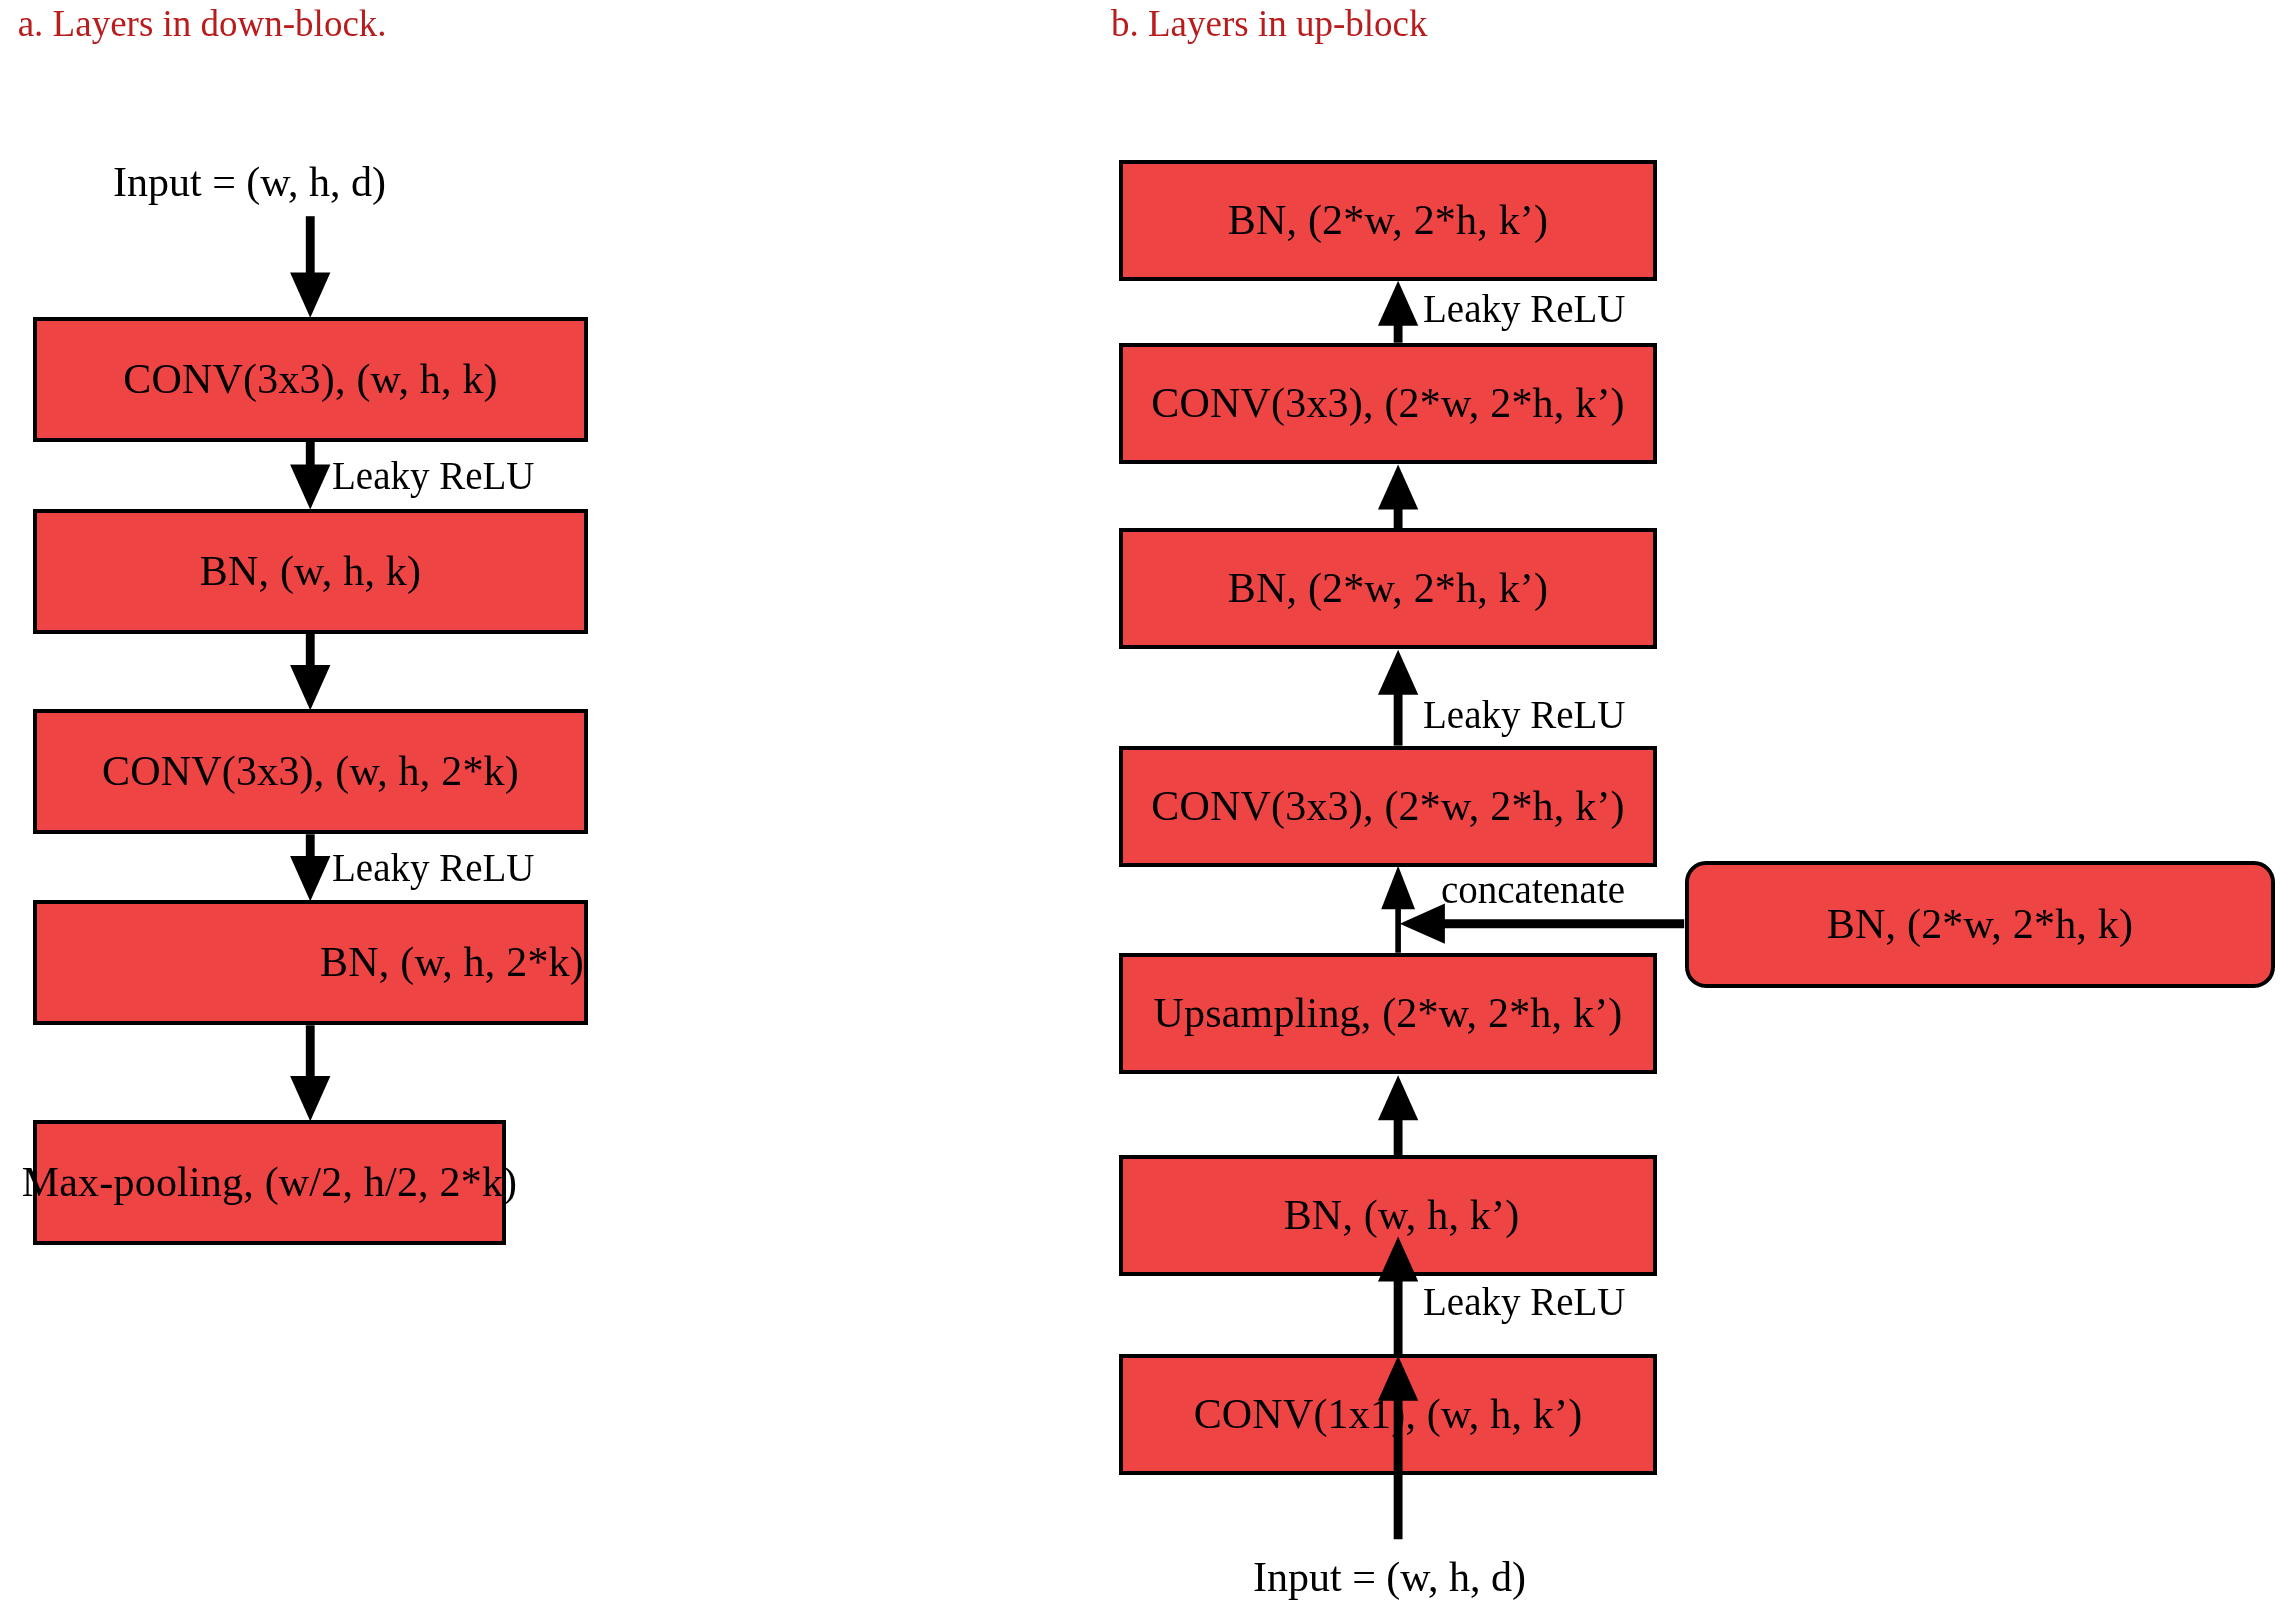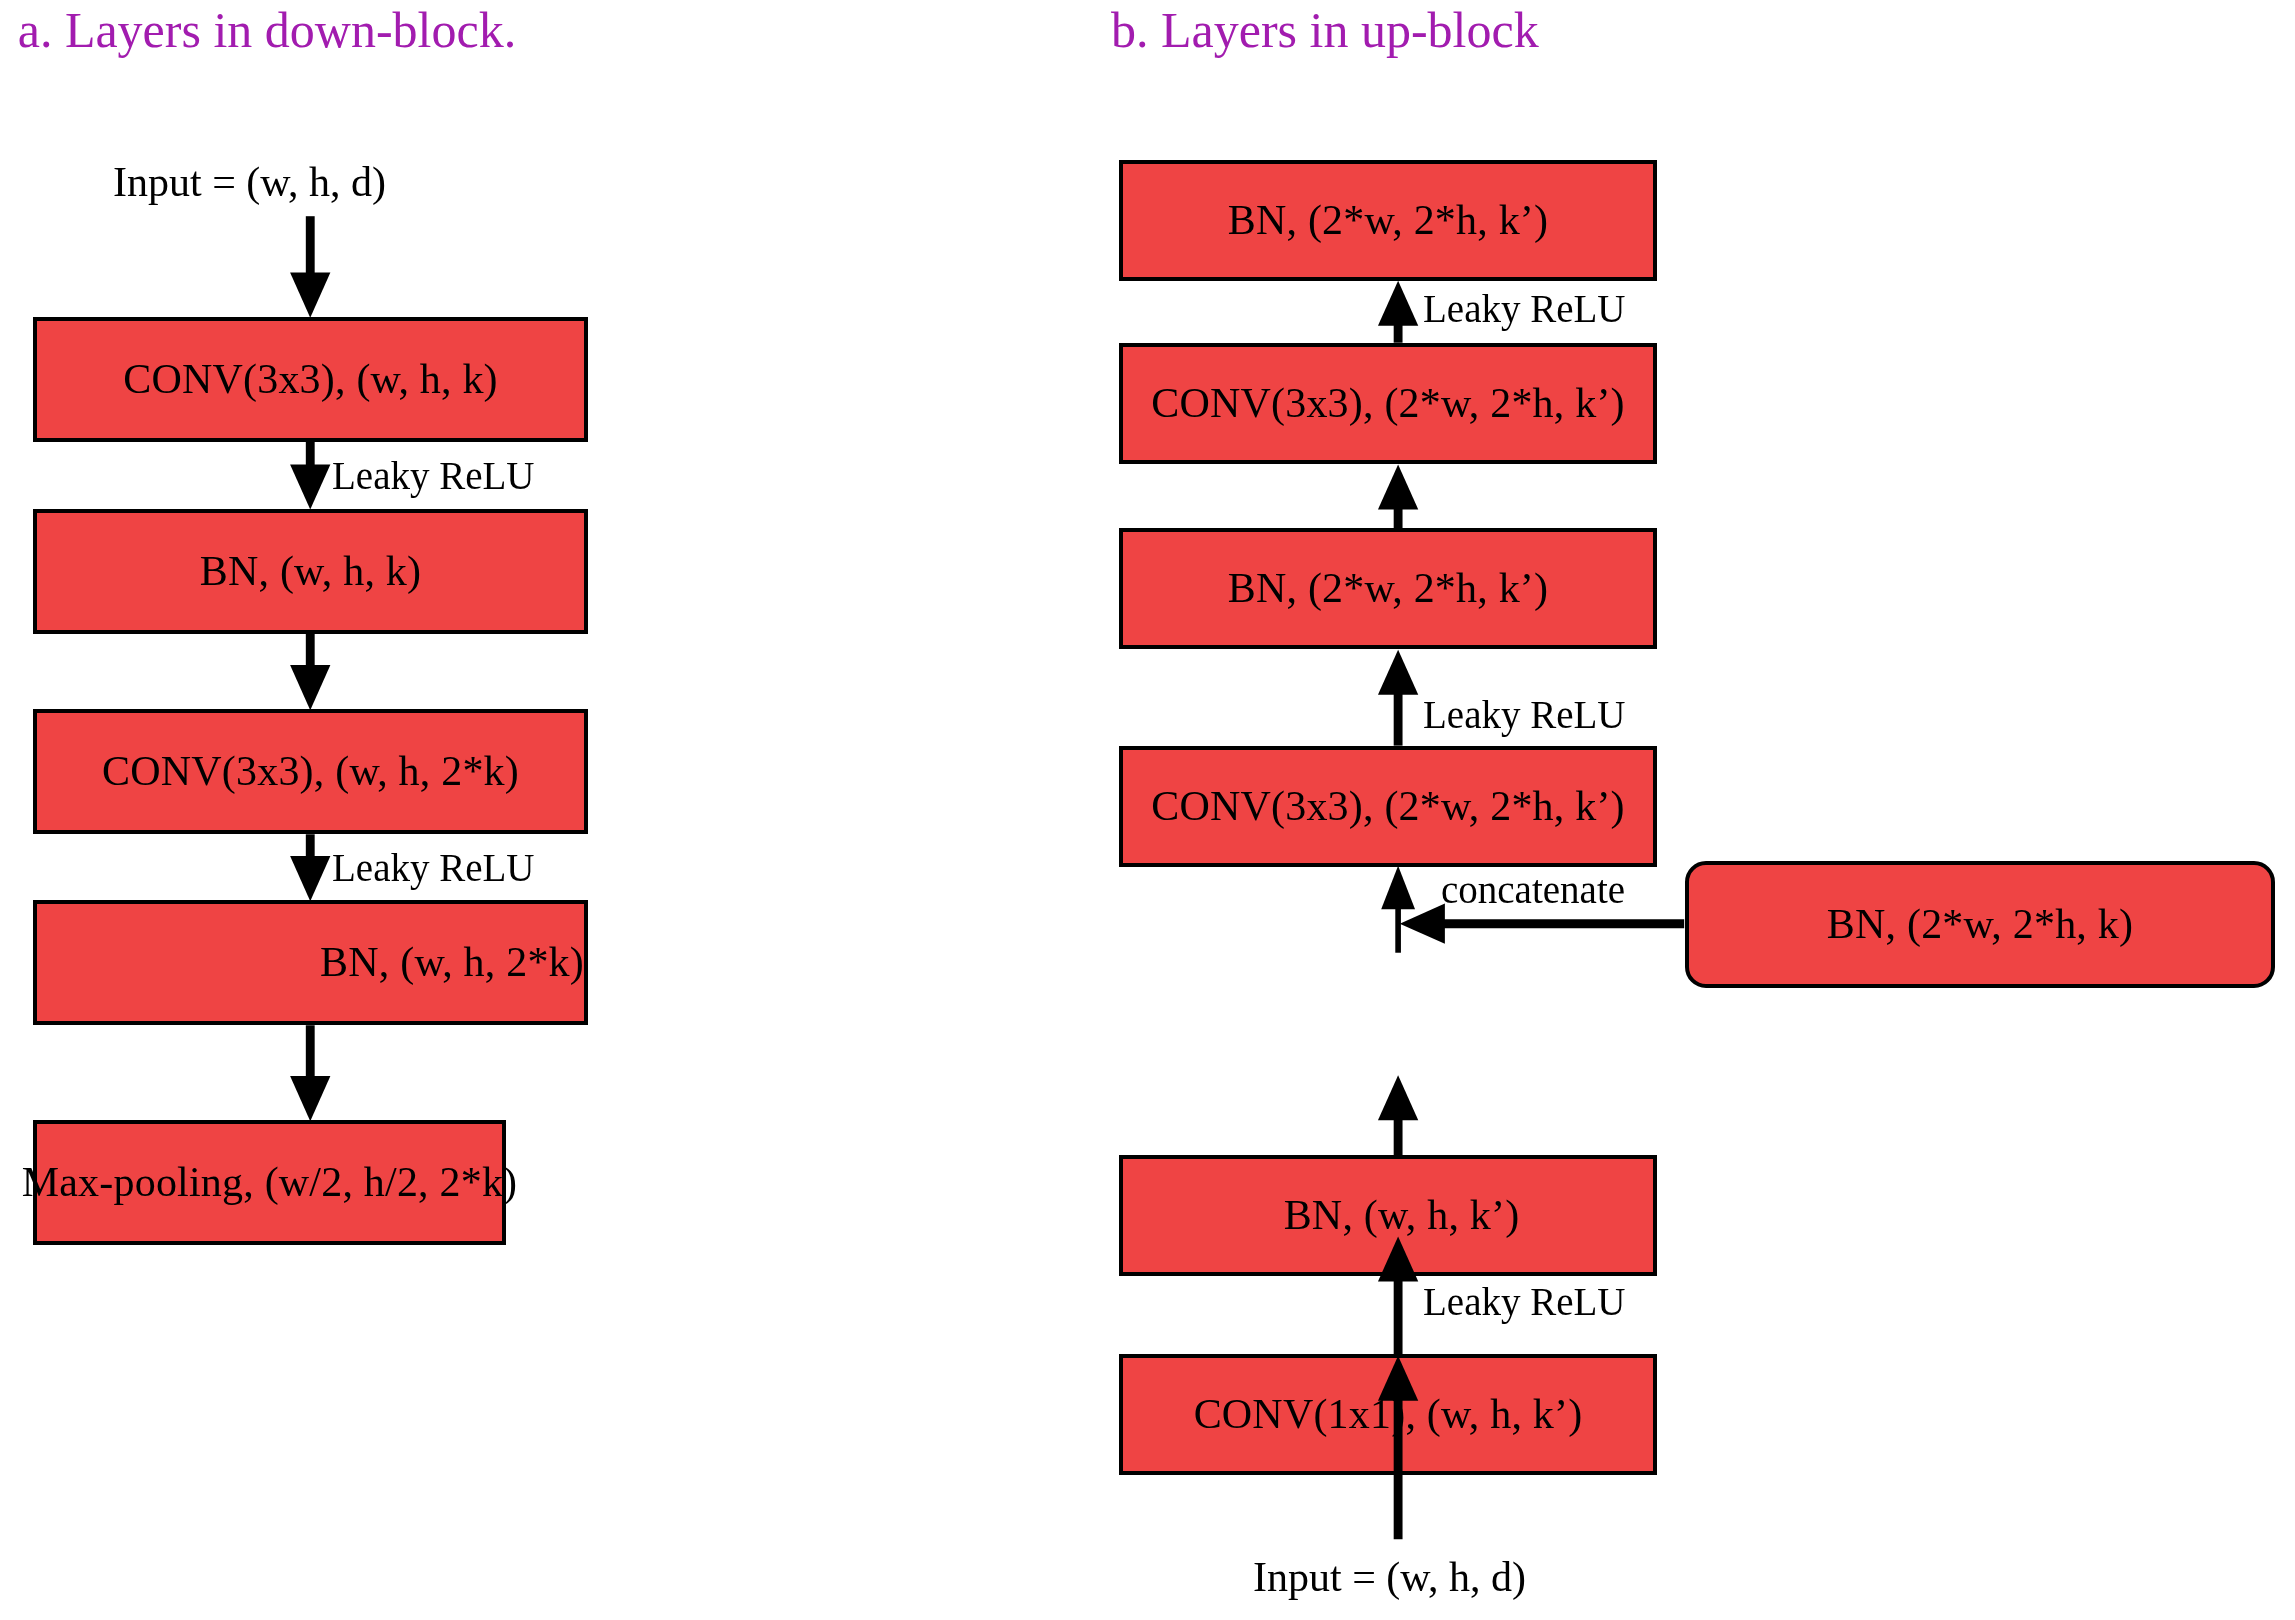--- a/index.html
+++ b/index.html
@@ -15,24 +15,24 @@
     color: #000000;
     overflow: hidden;
   }
   #figure {
     position: relative;
     width: 2295px;
     height: 1621px;
   }
   .panel-title {
     position: absolute;
-    font-size: 50px;
+    font-size: 37px;
     line-height: 1;
     white-space: nowrap;
-    color: #a21caf;
+    color: #b91c1c;
   }
   .layer-box {
     position: absolute;
     box-sizing: border-box;
     border: 4.8px solid #000000;
     background: #ef4444;
     display: flex;
     align-items: center;
     justify-content: center;
   }
@@ -125,20 +125,23 @@
   </div>
 
   <div class="edge-label" style="left:1423px; top:695px;">Leaky ReLU</div>
 
   <div class="layer-box" style="left:1119px; top:746px; width:538px; height:121px;">
     <span class="layer-label">CONV(3x3), (2*w, 2*h, k’)</span>
   </div>
 
   <div class="edge-label" style="left:1441px; top:870px;">concatenate</div>
 
+  <div class="layer-box" style="left:1119px; top:953px; width:538px; height:121px;">
+    <span class="layer-label">Upsampling, (2*w, 2*h, k’)</span>
+  </div>
 
   <div class="layer-box" style="left:1685px; top:861px; width:590px; height:127px;border-radius:21px;">
     <span class="layer-label">BN,  (2*w, 2*h, k)</span>
   </div>
 
   <div class="layer-box" style="left:1119px; top:1155px; width:538px; height:121px;padding-left:27px;">
     <span class="layer-label">BN,  (w, h, k’)</span>
   </div>
 
   <div class="edge-label" style="left:1423px; top:1282px;">Leaky ReLU</div>

